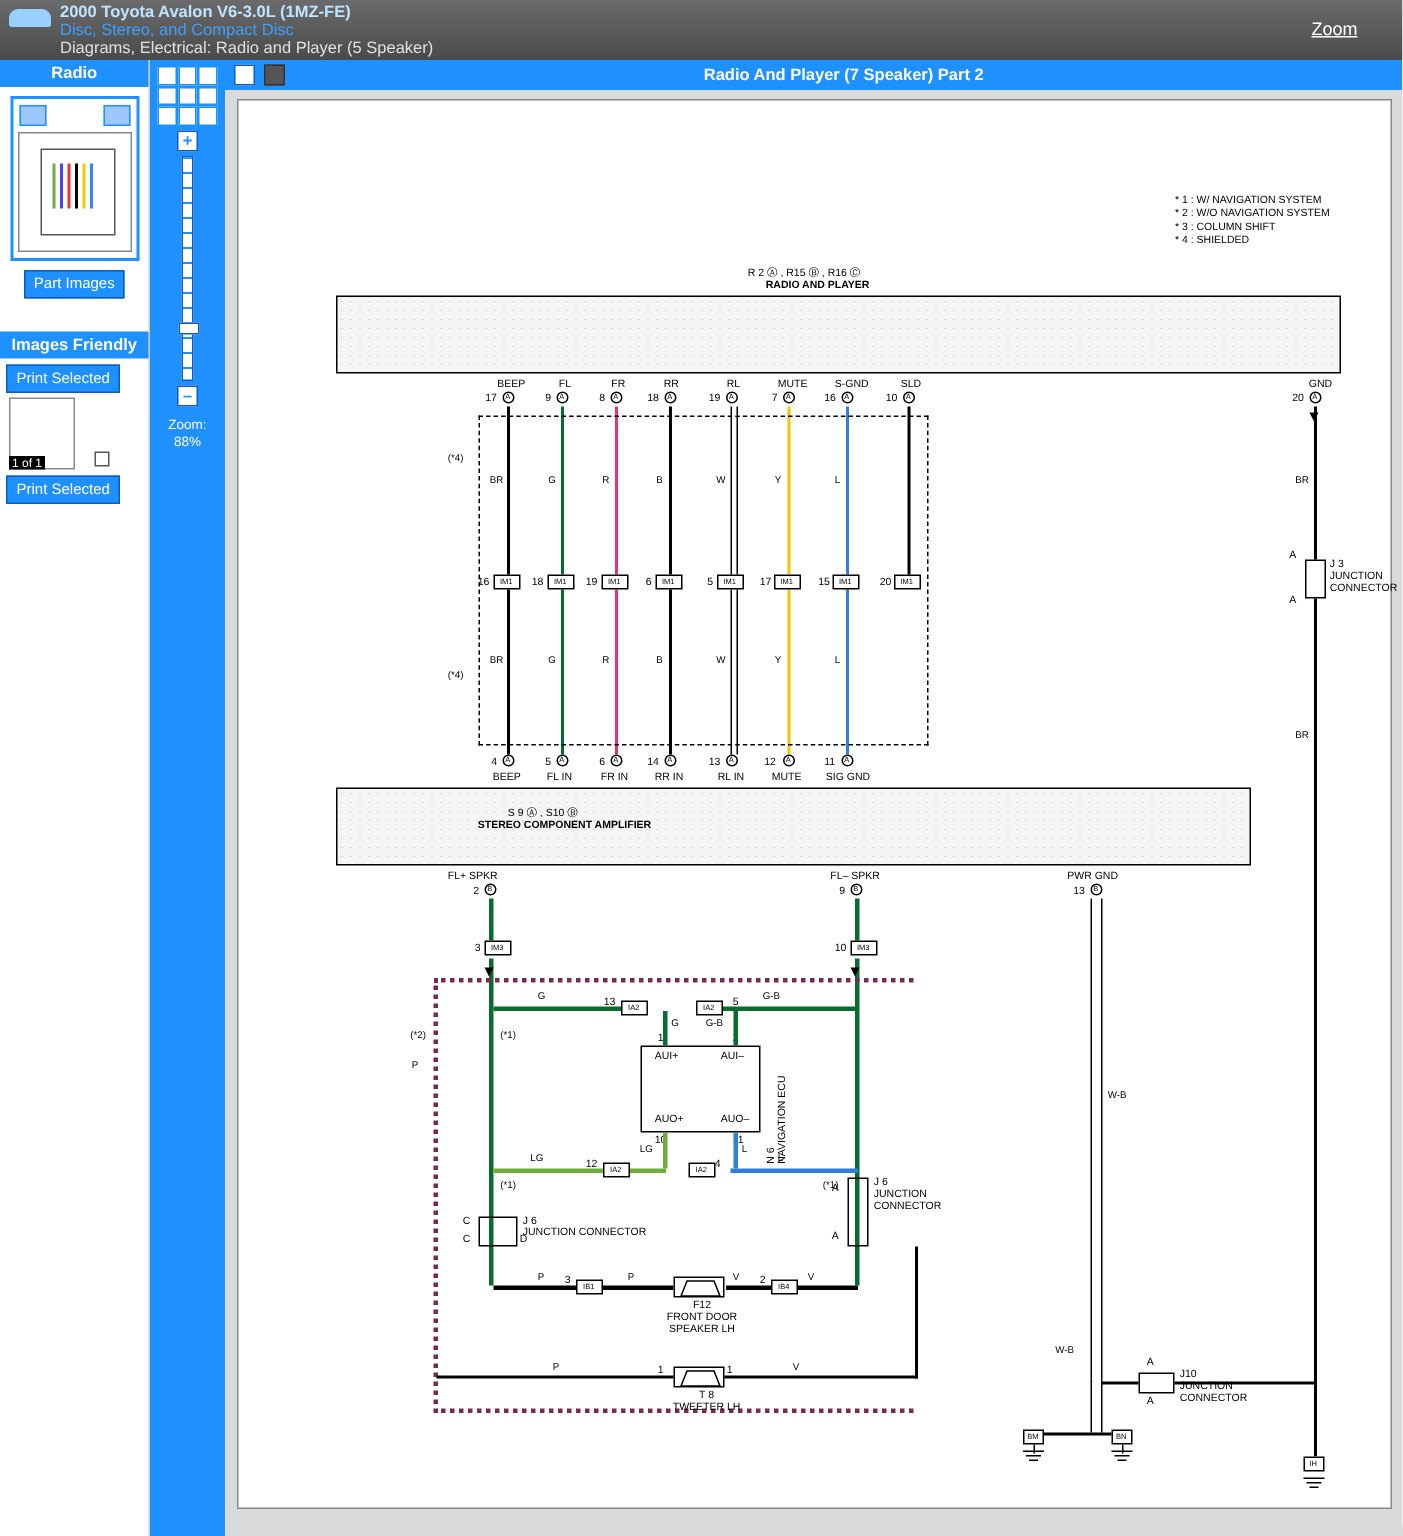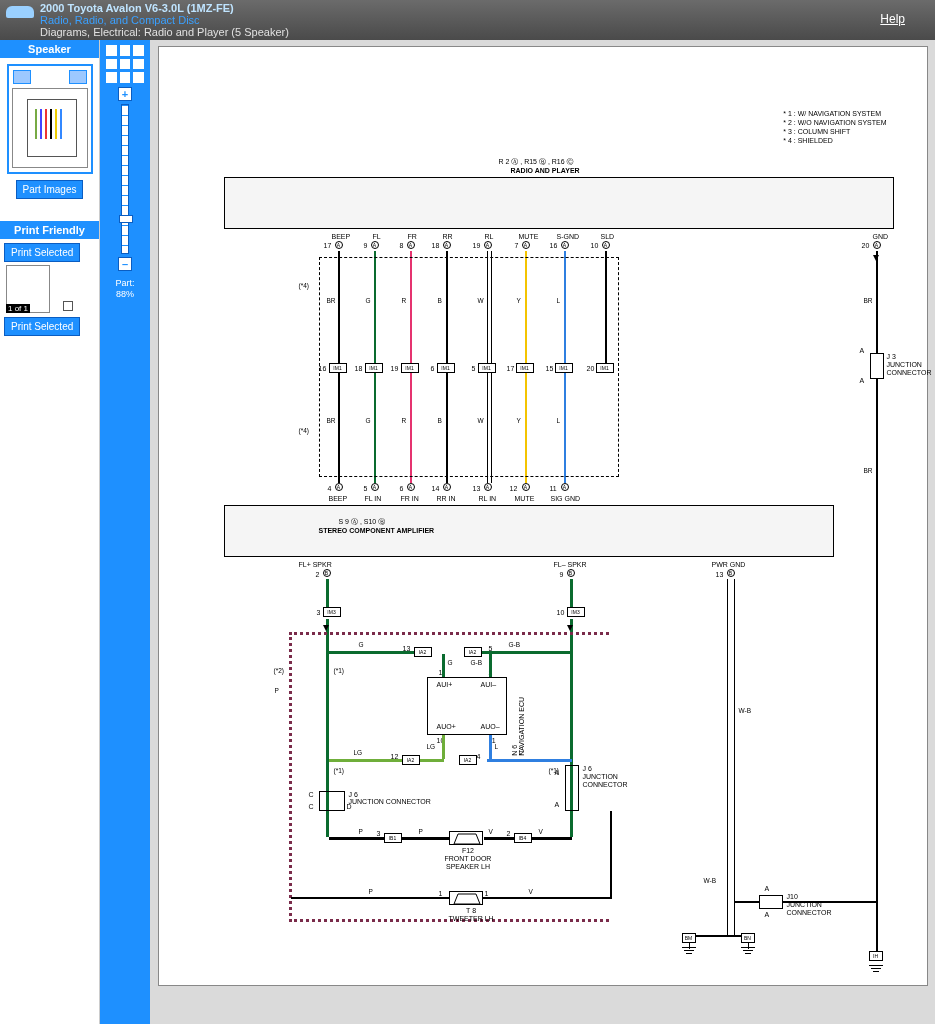--- a/index.html
+++ b/index.html
@@ -74,50 +74,50 @@
   .ground .g2{width:10px;height:1px;background:#000;margin:0 auto 2px;}
   .ground .g3{width:6px;height:1px;background:#000;margin:0 auto;}
 </style>
 </head>
 <body>
 
 <div class="header">
   <div class="car-icon"></div>
   <div class="lines">
     <span class="l1">2000 Toyota Avalon V6-3.0L (1MZ-FE)</span>
-    <span class="l2">Radio, Radio, and Compact Disc</span>
+    <span class="l2">Disc, Stereo, and Compact Disc</span>
     <span class="l3">Diagrams, Electrical: Radio and Player (5 Speaker)</span>
   </div>
-  <a class="help">Help</a>
+  <a class="help">Zoom</a>
 </div>
 
 <div class="cols">
 
   <div class="col-images">
-    <div class="panel-title">Speaker</div>
+    <div class="panel-title">Radio</div>
     <div class="thumb-frame">
       <div class="navrow">
         <div class="navbtn"></div>
         <div class="navbtn"></div>
       </div>
       <div class="thumb-img">
         <div class="bars">
           <span style="background:#7a4;"></span>
             <span style="background:#44f;"></span>
           <span style="background:#e33;"></span>
             <span style="background:#000;"></span>
           <span style="background:#ec0;"></span>
             <span style="background:#38f;"></span>
         </div>
       </div>
     </div>
     <button class="btn-blue">Part Images</button>
 
     <div style="height:18px"></div>
-    <div class="panel-title">Print Friendly</div>
+    <div class="panel-title">Images Friendly</div>
     <button class="btn-blue" style="margin:4px 4px 2px;">Print Selected</button>
     <div style="position:relative;">
       <div class="pf-thumb"></div>
       <div class="pf-check" style="position:absolute;right:26px;bottom:2px;"></div>
     </div>
     <button class="btn-blue" style="margin:4px 4px;">Print Selected</button>
   </div>
 
   <div class="col-zoom">
     <div class="zoom-pad">
@@ -130,24 +130,29 @@
       <div class="zp"></div>
         <div class="zp"></div>
         <div class="zp"></div>
     </div>
     <div class="zoom-plus">+</div>
     <div class="zoom-track">
       <div class="ticks"></div>
         <div class="handle"></div>
     </div>
     <div class="zoom-minus">–</div>
-    <div class="zoom-label"><span>Part:</span><br><span>88%</span></div>
+    <div class="zoom-label"><span>Zoom:</span><br><span>88%</span></div>
   </div>
 
   <div class="col-main">
+    <div class="main-toolbar">
+      <div class="tb-icon"></div>
+      <div class="tb-icon dark"></div>
+      <div class="main-title">Radio And Player (7 Speaker) Part 2</div>
+    </div>
     <div class="viewer">
       <div class="page">
 
         <div class="txt" style="right:40px;top:62px;line-height:9px;">
           <div>* 1 : W/ NAVIGATION SYSTEM</div>
             <div>* 2 : W/O NAVIGATION SYSTEM</div>
             <div>* 3 : COLUMN SHIFT</div>
             <div>* 4 : SHIELDED</div>
         </div>
 

